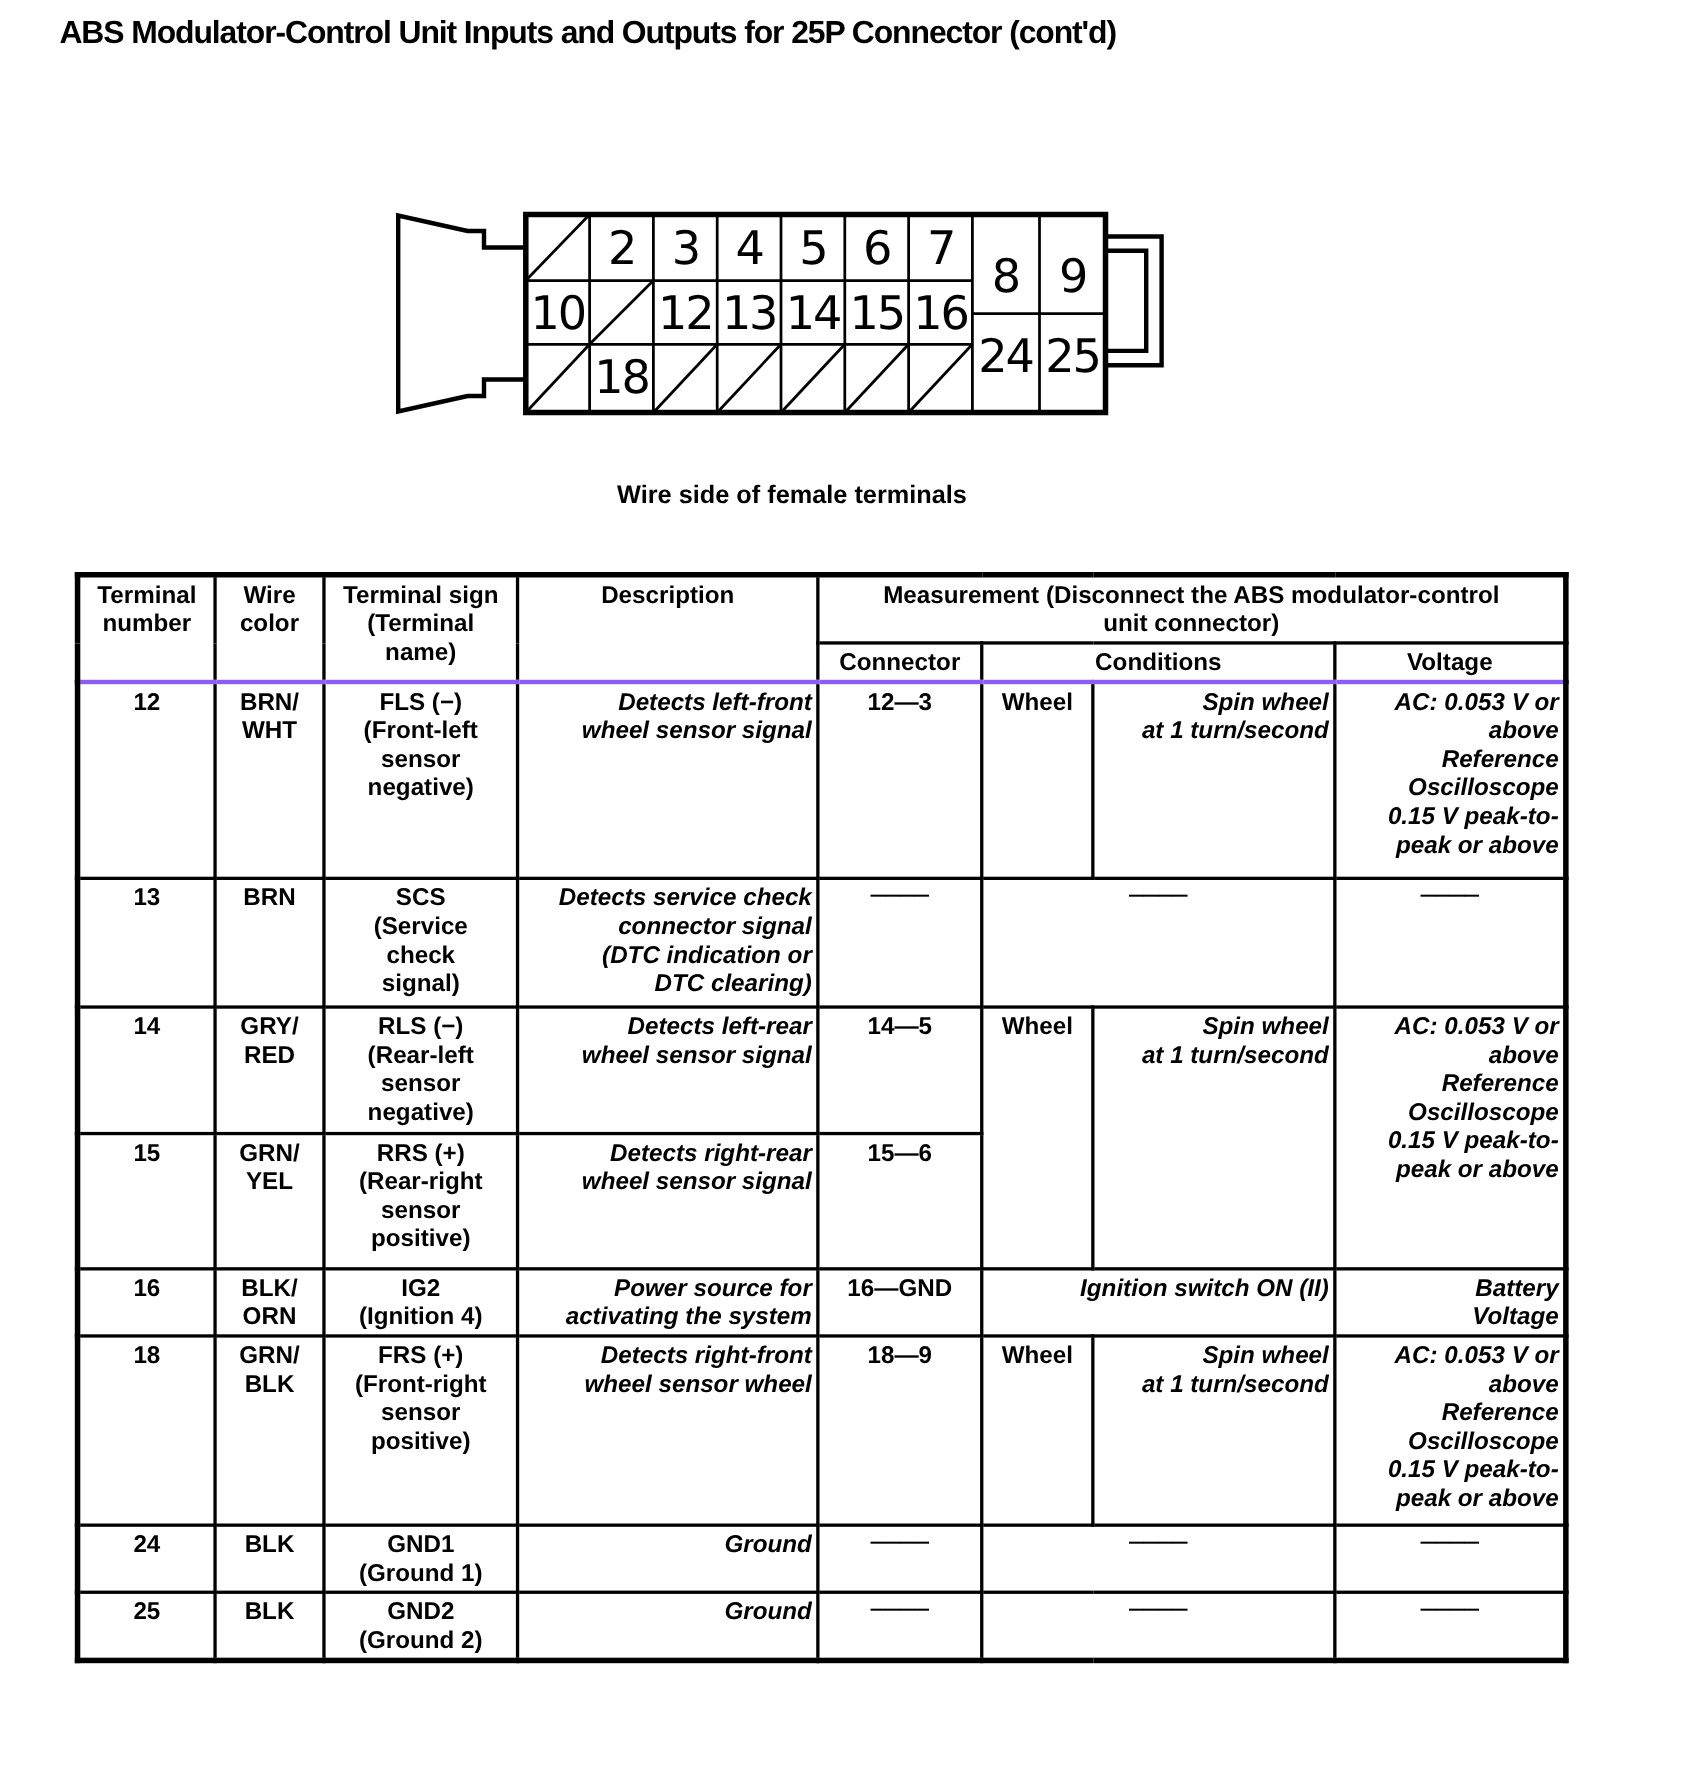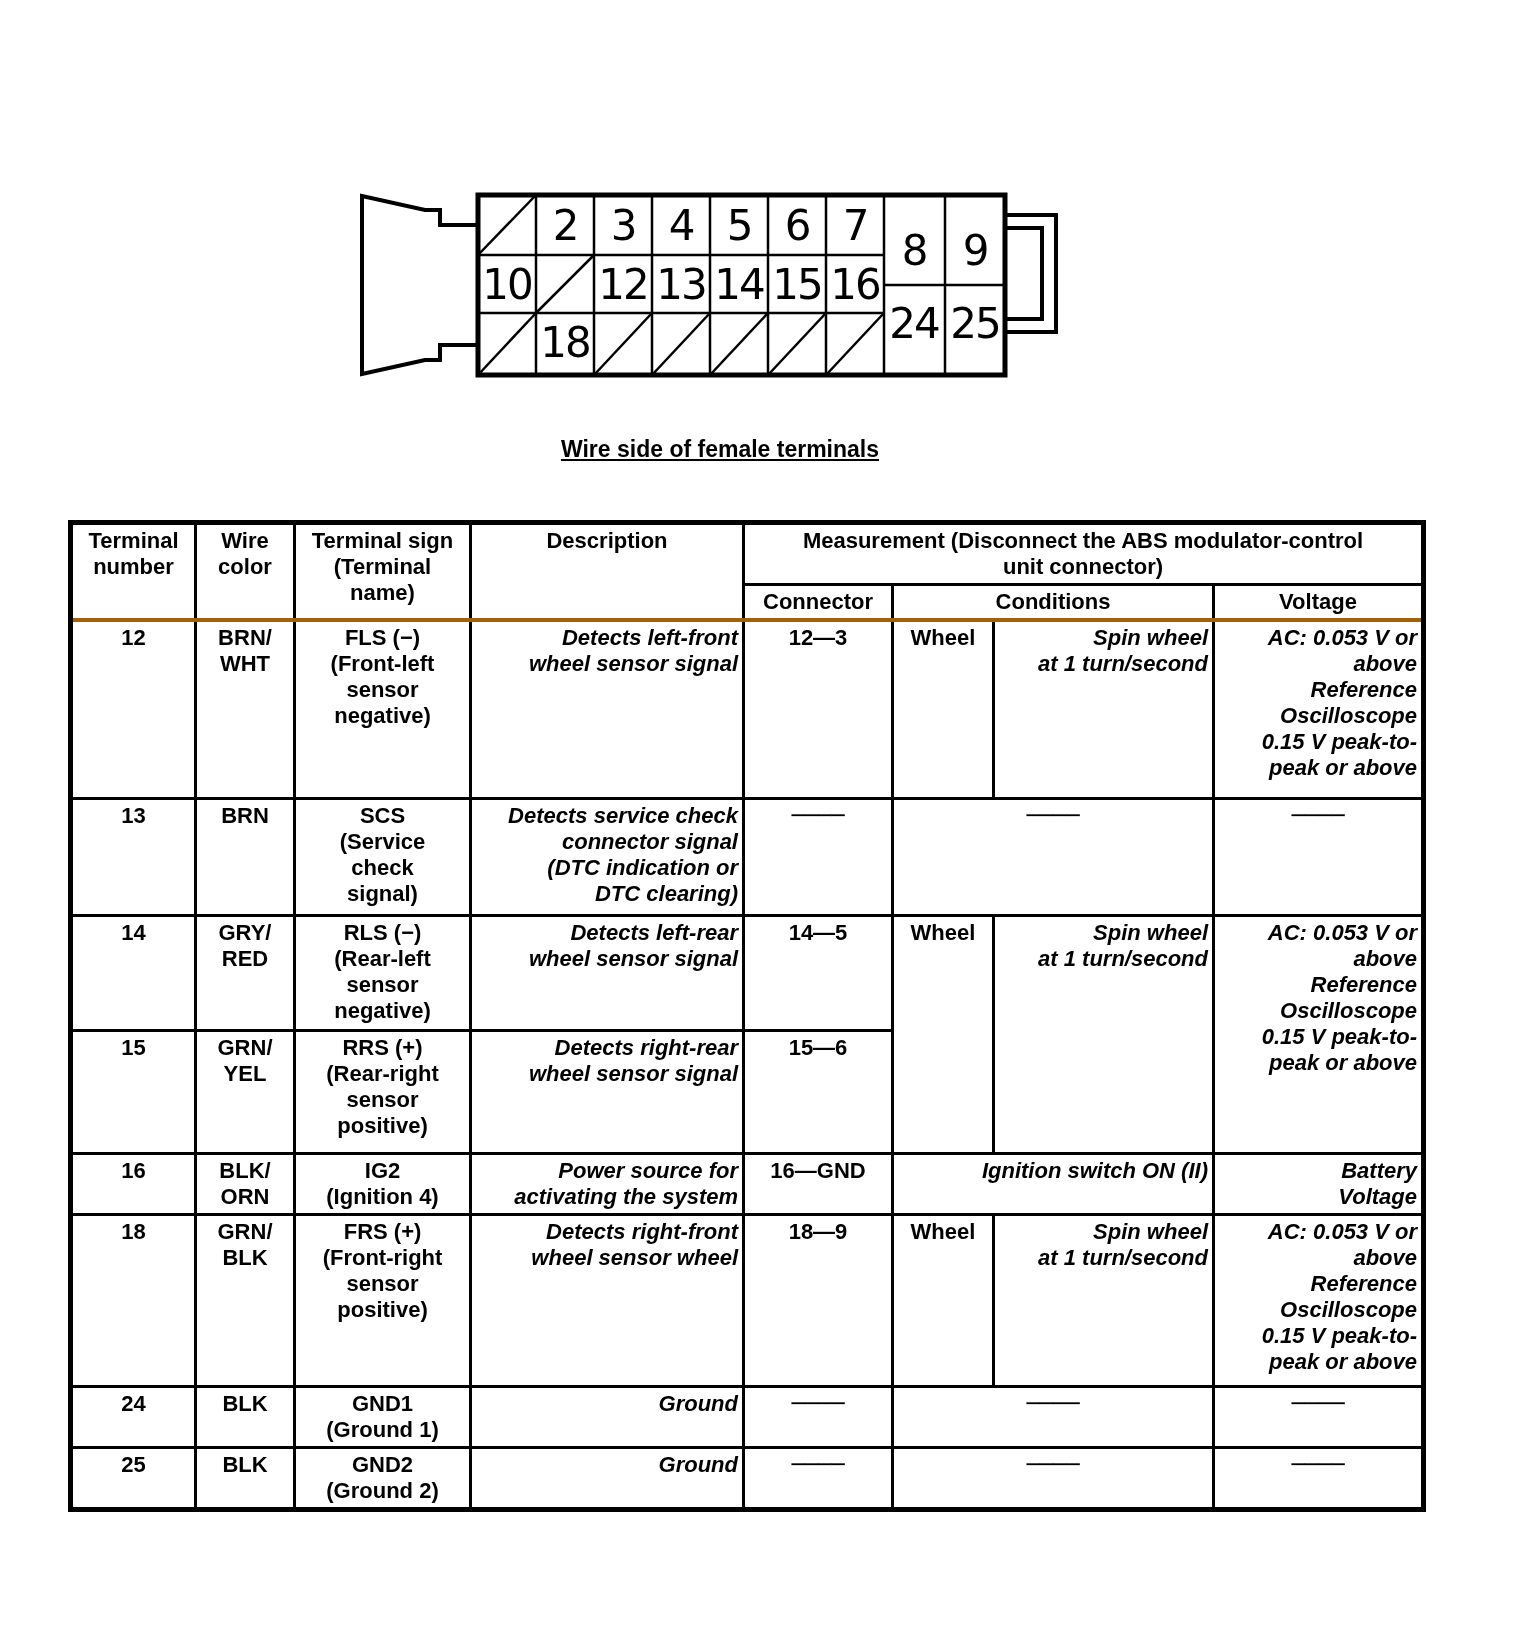--- a/index.html
+++ b/index.html
@@ -4,37 +4,38 @@
 <style>
   html,body{margin:0;padding:0;background:#fff;}
   .page{position:relative;width:1536px;height:1626px;background:#fff;color:#000;
         font-family:"Liberation Sans",sans-serif;overflow:hidden;}
   .title{position:absolute;left:54px;top:14px;font-size:29px;font-weight:bold;
          letter-spacing:-1px;white-space:nowrap;}
   .diagram{position:absolute;left:340px;top:180px;width:740px;height:210px;}
   .diagram svg{display:block;}
   .pin-num{font-family:"DejaVu Sans",sans-serif;font-size:42px;letter-spacing:-2px;fill:#000;}
   .caption{position:absolute;left:370px;top:436px;width:700px;text-align:center;
-           font-size:23px;font-weight:bold;text-decoration:underline;}
+           font-size:23px;font-weight:bold;}
   table.io{position:absolute;left:68px;top:520px;width:1353px;table-layout:fixed;
            border-collapse:collapse;border:5px solid #000;
            font-size:22px;line-height:26px;font-weight:bold;}
   table.io th,table.io td{border:3px solid #000;vertical-align:top;padding:3px 4px;
            overflow:hidden;white-space:pre-line;}
   table.io thead th{text-align:center;font-weight:bold;}
-  table.io thead tr.subhead th,table.io thead th[rowspan]{border-bottom:4px solid #a16207;}
+  table.io thead tr.subhead th,table.io thead th[rowspan]{border-bottom:4px solid #8b5cf6;}
   td.ctr{text-align:center;}
   td.lft{text-align:right;padding-left:9px;font-style:italic;}
   td.dash{text-align:center;font-family:"DejaVu Sans",sans-serif;}
 </style>
 </head>
 <body>
 
 <div class="page">
 
+  <div class="title">ABS Modulator-Control Unit Inputs and Outputs for 25P Connector (cont'd)</div>
 
   <div class="diagram">
     <svg width="740" height="210" viewBox="0 0 740 210">
 
       <path d="M 138,45 L 100,45 L 100,30 L 85,30 L 22,16 L 22,194 L 85,180 L 100,180 L 100,165 L 138,165" fill="none" stroke="#000" stroke-width="4"></path>
 
       <path d="M 665,35 L 716,35 L 716,152 L 665,152 M 665,48 L 702,48 L 702,139 L 665,139" fill="none" stroke="#000" stroke-width="4"></path>
 
       <rect x="138" y="15" width="527" height="180" fill="none" stroke="#000" stroke-width="5"></rect>
 

